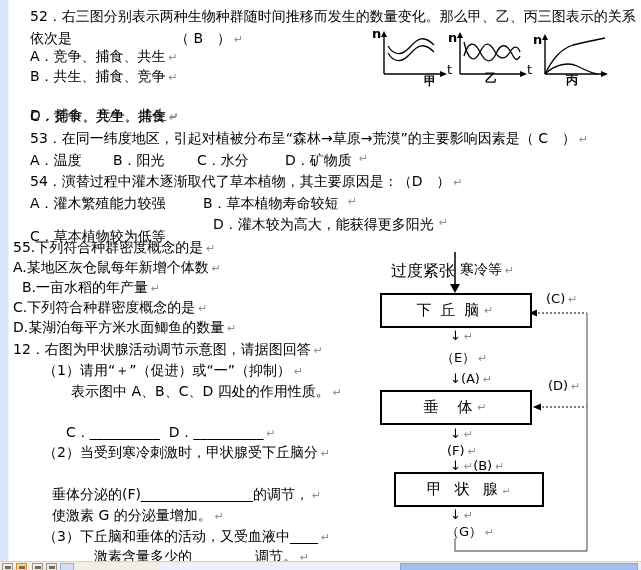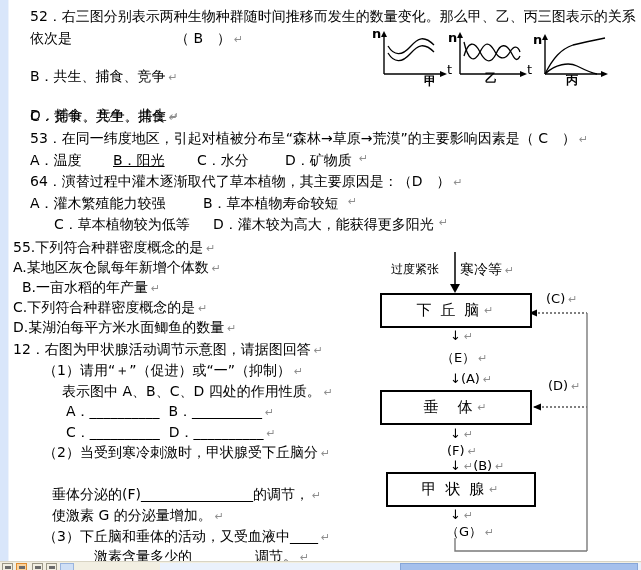--- a/index.html
+++ b/index.html
@@ -32,20 +32,21 @@
 </style>
 </head>
 <body>
 
 <div id="root">
   <div class="lstrip"></div>
 
   <div class="line" style="left:30px;top:8px;"><span>52．右三图分别表示两种生物种群随时间推移而发生的数量变化。那么甲、乙、丙三图表示的关系</span></div>
   <div class="line" style="left:30px;top:30px;"><span>依次是</span></div>
   <div class="line" style="left:175px;top:30px;"><span>（ B　）</span><span class="pm">↵</span></div>
+  <div class="line" style="left:30px;top:48px;"><span>A．竞争、捕食、共生</span><span class="pm">↵</span></div>
   <div class="line" style="left:30px;top:68px;"><span>B．共生、捕食、竞争</span><span class="pm">↵</span></div>
   <div class="line" style="left:30px;top:88px;margin-top:20px;"><span>C．竞争、共生、捕食</span><span class="pm">↵</span></div>
   <div class="line" style="left:30px;top:107px;"><span>D．捕食、竞争、共生</span><span class="pm">↵</span></div>
 
   <span class="gcn" style="left:372px;top:26px;font-weight:bold;">n</span>
   <svg style="left:378px;top:30px;" width="74" height="48">
     <line x1="6" y1="4" x2="6" y2="44" stroke="#000" stroke-width="1.4"></line>
     <polygon points="3,7 9,7 6,1" fill="#000"></polygon>
     <line x1="6" y1="44" x2="64" y2="44" stroke="#000" stroke-width="1.4"></line>
     <polygon points="62,41 62,47 69,44" fill="#000"></polygon>
@@ -74,48 +75,47 @@
     <line x1="6" y1="40" x2="64" y2="40" stroke="#000" stroke-width="1.4"></line>
     <polygon points="62,37 62,43 69,40" fill="#000"></polygon>
     <path d="M6,40 C14,24 22,15 34,11 C46,8 56,6 66,4" fill="none" stroke="#000" stroke-width="1.3"></path>
     <path d="M6,40 C16,30 30,28 38,32 C46,36 52,39 58,40" fill="none" stroke="#000" stroke-width="1.3"></path>
   </svg>
   <span class="glabel" style="left:566px;top:72px;">丙</span>
 
   <div class="line" style="left:30px;top:130px;"><span>53．在同一纬度地区，引起对植被分布呈“森林→草原→荒漠”的主要影响因素是（ C　）</span><span class="pm">↵</span></div>
   <div>
     <span class="seg" style="left:30px;top:152px;">A．温度</span>
-    <span class="seg" style="left:113px;top:152px;text-decoration:underline;">B．阳光</span>
+    <span class="seg" style="left:113px;top:152px;">B．阳光</span>
     <span class="seg" style="left:197px;top:152px;">C．水分</span>
     <span class="seg" style="left:285px;top:152px;">D．矿物质</span>
     <span class="seg pm" style="left:356px;top:152px;">↵</span>
   </div>
 
-  <div class="line" style="left:30px;top:173px;"><span>64．演替过程中灌木逐渐取代了草本植物，其主要原因是：（D　）</span><span class="pm">↵</span></div>
+  <div class="line" style="left:30px;top:173px;"><span>54．演替过程中灌木逐渐取代了草本植物，其主要原因是：（D　）</span><span class="pm">↵</span></div>
   <div>
     <span class="seg" style="left:30px;top:195px;">A．灌木繁殖能力较强</span>
     <span class="seg" style="left:203px;top:195px;">B．草本植物寿命较短</span>
     <span class="seg pm" style="left:345px;top:195px;">↵</span>
   </div>
   <div>
-    <span class="seg" style="left:30px;top:216px;margin-left:24px;">C．草本植物较为低等</span>
+    <span class="seg" style="left:30px;top:228px;">C．草本植物较为低等</span>
     <span class="seg" style="left:213px;top:216px;">D．灌木较为高大，能获得更多阳光</span>
     <span class="seg pm" style="left:436px;top:216px;">↵</span>
   </div>
 
   <div class="line" style="left:13px;top:239px;"><span>55.下列符合种群密度概念的是</span><span class="pm">↵</span></div>
   <div class="line" style="left:13px;top:259px;"><span>A.某地区灰仓鼠每年新增个体数</span><span class="pm">↵</span></div>
   <div class="line" style="left:22px;top:279px;"><span>B.一亩水稻的年产量</span><span class="pm">↵</span></div>
   <div class="line" style="left:13px;top:299px;"><span>C.下列符合种群密度概念的是</span><span class="pm">↵</span></div>
   <div class="line" style="left:13px;top:319px;"><span>D.某湖泊每平方米水面鲫鱼的数量</span><span class="pm">↵</span></div>
 
   <div class="line" style="left:13px;top:341px;"><span>12．右图为甲状腺活动调节示意图，请据图回答</span><span class="pm">↵</span></div>
   <div class="line" style="left:43px;top:362px;"><span>（1）请用“＋”（促进）或“一”（抑制）</span><span class="pm">↵</span></div>
-  <div class="line" style="left:62px;top:383px;"><span>表示图中 A、B、C、D 四处的作用性质。</span><span class="pm">↵</span></div>
-  <div class="line" style="left:66px;top:403px;"><span>A．__________  B．__________</span><span class="pm">↵</span></div>
+  <div class="line" style="left:71px;top:383px;"><span>表示图中 A、B、C、D 四处的作用性质。</span><span class="pm">↵</span></div>
   <div class="line" style="left:66px;top:424px;"><span>C．__________  D．__________</span><span class="pm">↵</span></div>
   <div class="line" style="left:43px;top:444px;"><span>（2）当受到寒冷刺激时，甲状腺受下丘脑分</span><span class="pm">↵</span></div>
   <div class="line" style="left:52px;top:486px;"><span>垂体分泌的(F)________________的调节，</span><span class="pm">↵</span></div>
   <div class="line" style="left:52px;top:507px;"><span>使激素 G 的分泌量增加。</span><span class="pm">↵</span></div>
   <div class="line" style="left:43px;top:528px;"><span>（3）下丘脑和垂体的活动，又受血液中____</span><span class="pm">↵</span></div>
   <div class="line" style="left:38px;top:548px;"><span>________激素含量多少的_________调节。</span><span class="pm">↵</span></div>
 
   <svg style="left:370px;top:250px;" width="271" height="311">
 
     <line x1="85" y1="2" x2="85" y2="36" stroke="#000" stroke-width="1.5"></line>
@@ -125,21 +125,21 @@
     <polygon points="159,63 167,59.5 167,66.5" fill="#000"></polygon>
 
     <line x1="164" y1="157" x2="217" y2="157" stroke="#000" stroke-width="1.2" stroke-dasharray="2,2"></line>
     <polygon points="163,157 171,153.5 171,160.5" fill="#000"></polygon>
 
     <line x1="217" y1="63" x2="217" y2="301" stroke="#7a7a7a" stroke-width="1.4"></line>
 
     <polyline points="85,288 85,301 217,301" fill="none" stroke="#7a7a7a" stroke-width="1.4"></polyline>
   </svg>
 
-  <div class="dlabel" style="left:391px;top:261px;font-size:12px;"><span>过度紧张</span></div>
+  <div class="dlabel" style="left:391px;top:261px;font-size:16px;"><span>过度紧张</span></div>
   <div class="dlabel" style="left:460px;top:261px;font-size:14px;"><span>寒冷等</span><span class="pm">↵</span></div>
 
   <div class="fbox" style="left:380px;top:293px;width:148px;height:31px;">
       <span>下 丘 脑</span>
       <span class="pm">↵</span>
     </div>
   <div class="dlabel" style="left:546px;top:291px;"><span>(C)</span><span class="pm">↵</span></div>
 
   <div class="darrow" style="left:450px;top:328px;"><span>↓</span><span class="pm">↵</span></div>
   <div class="dlabel" style="left:441px;top:349px;"><span>（E）</span><span class="pm">↵</span></div>
@@ -148,21 +148,21 @@
   <div class="fbox" style="left:380px;top:390px;width:148px;height:31px;">
       <span>垂　体</span>
       <span class="pm">↵</span>
     </div>
   <div class="dlabel" style="left:548px;top:378px;"><span>(D)</span><span class="pm">↵</span></div>
 
   <div class="darrow" style="left:450px;top:426px;"><span>↓</span><span class="pm">↵</span></div>
   <div class="dlabel" style="left:447px;top:443px;"><span>(F)</span><span class="pm">↵</span></div>
   <div class="darrow" style="left:450px;top:458px;"><span>↓</span><span class="pm">↵</span><span>(B)</span><span class="pm">↵</span></div>
 
-  <div class="fbox" style="left:386px;top:472px;width:146px;height:31px;">
+  <div class="fbox" style="left:394px;top:472px;width:146px;height:31px;font-family:Liberation Mono, monospace;">
       <span>甲 状 腺</span>
       <span class="pm">↵</span>
     </div>
 
   <div class="darrow" style="left:450px;top:507px;"><span>↓</span><span class="pm">↵</span></div>
   <div class="dlabel" style="left:446px;top:523px;"><span>（G）</span><span class="pm">↵</span></div>
 
   <div class="bbar">
     <div class="vbtn" style="left:2px;">
         <div class="vglyph"></div>

